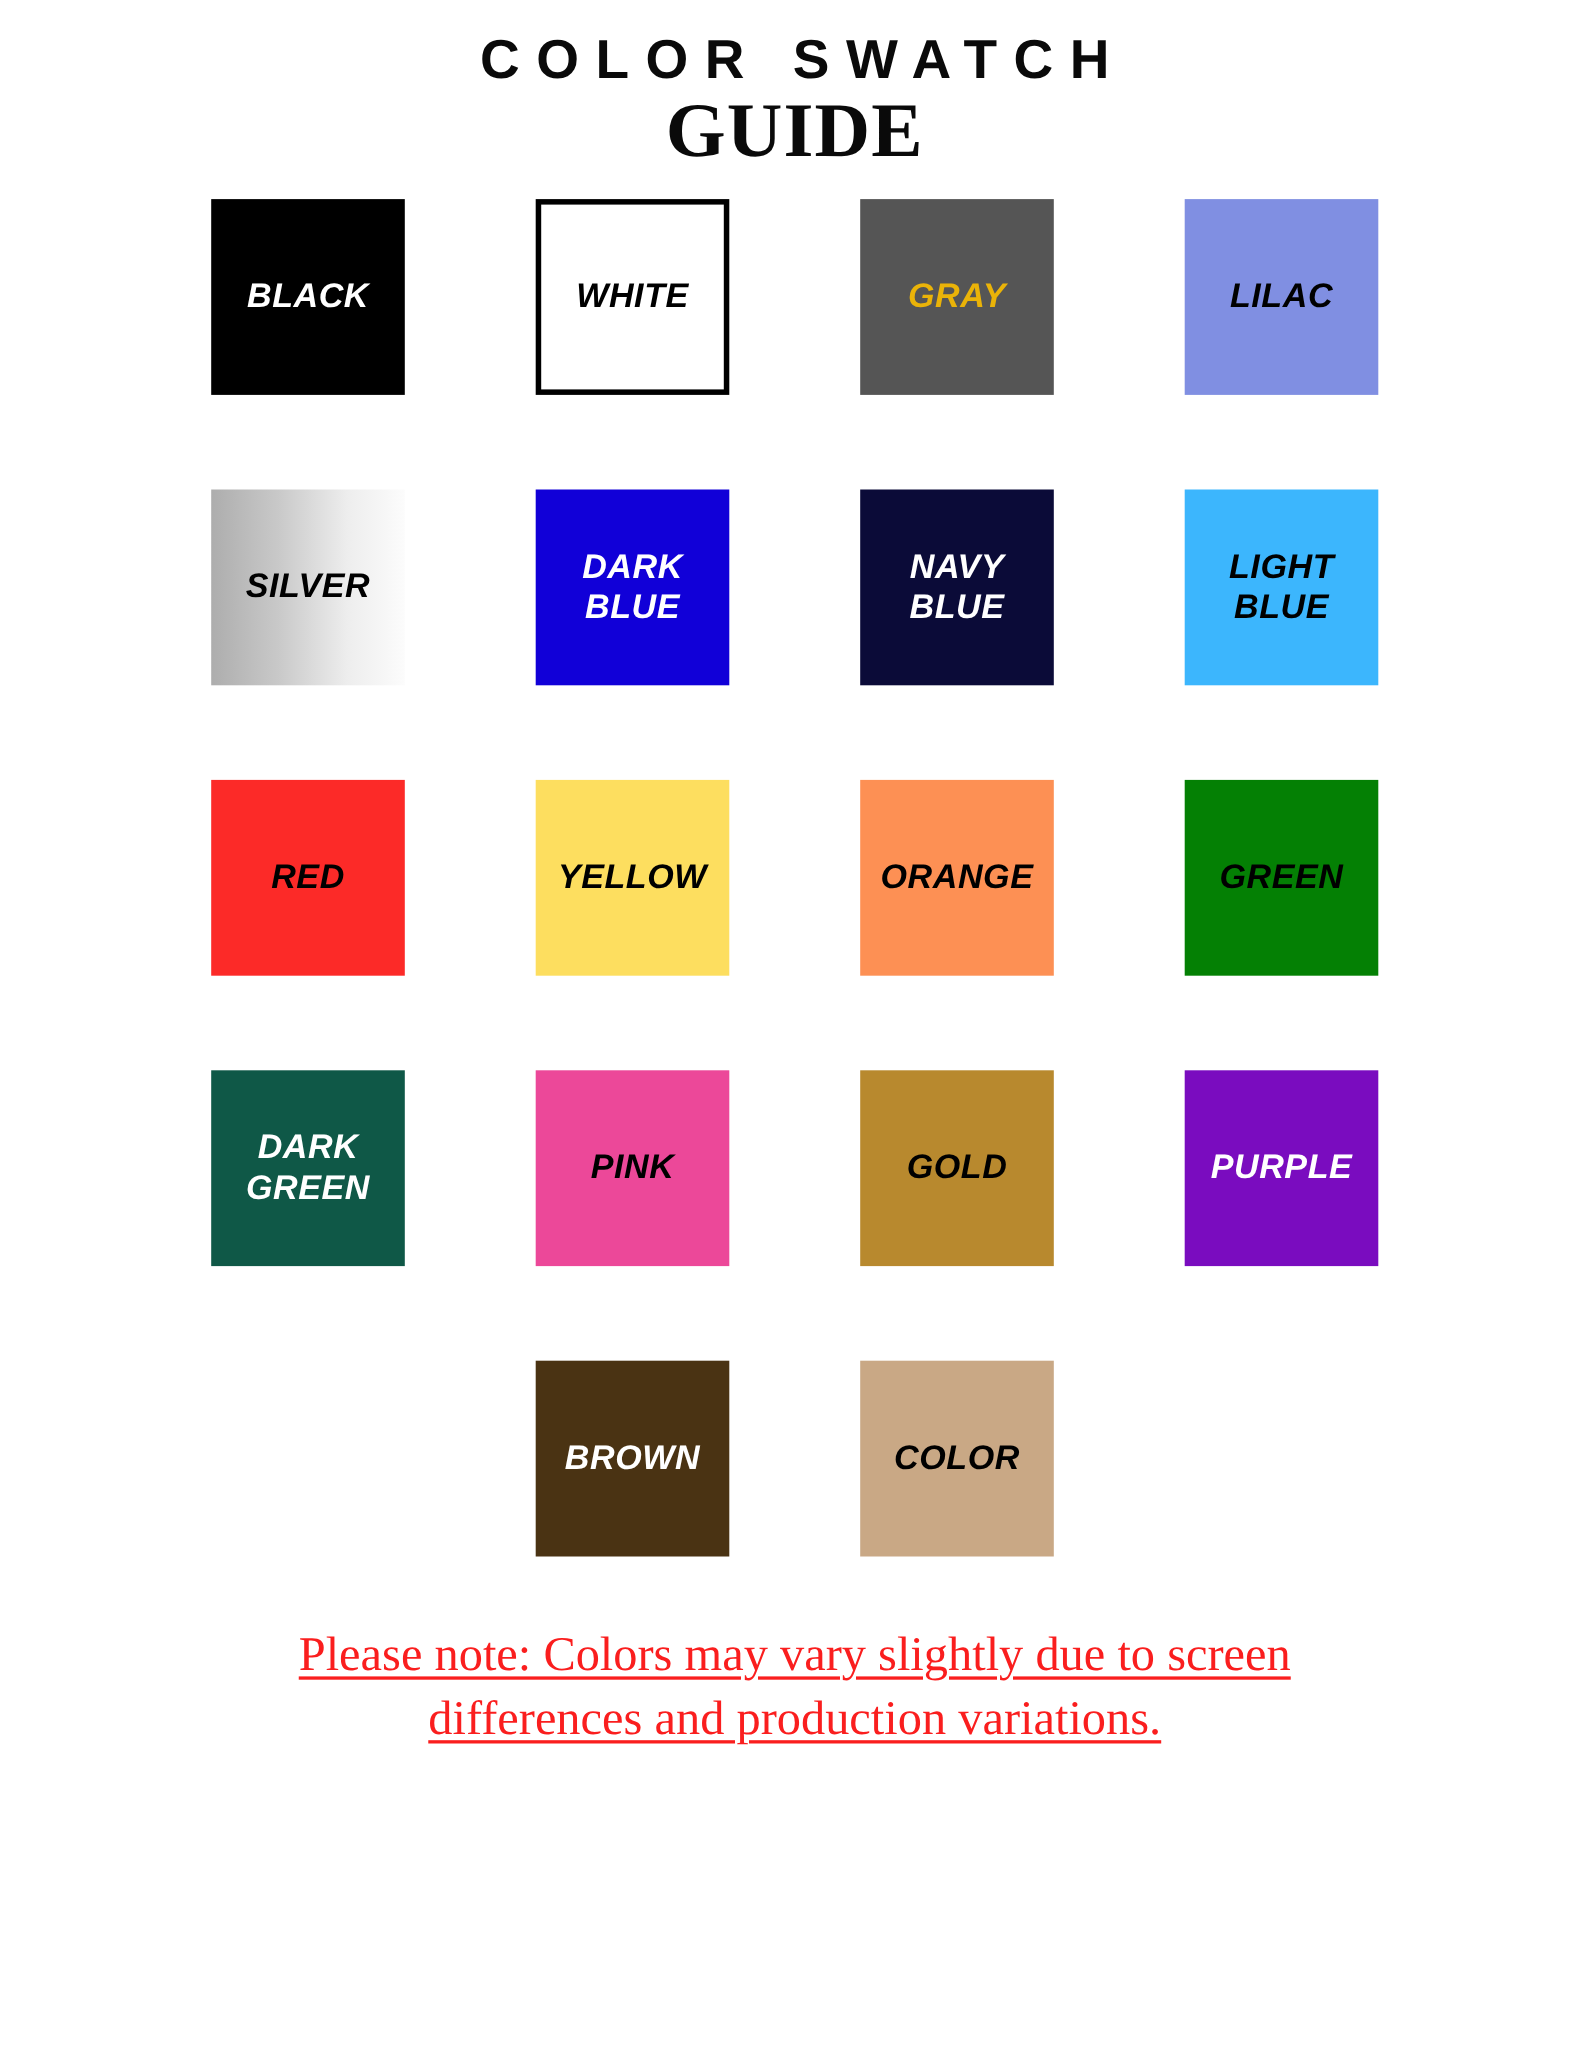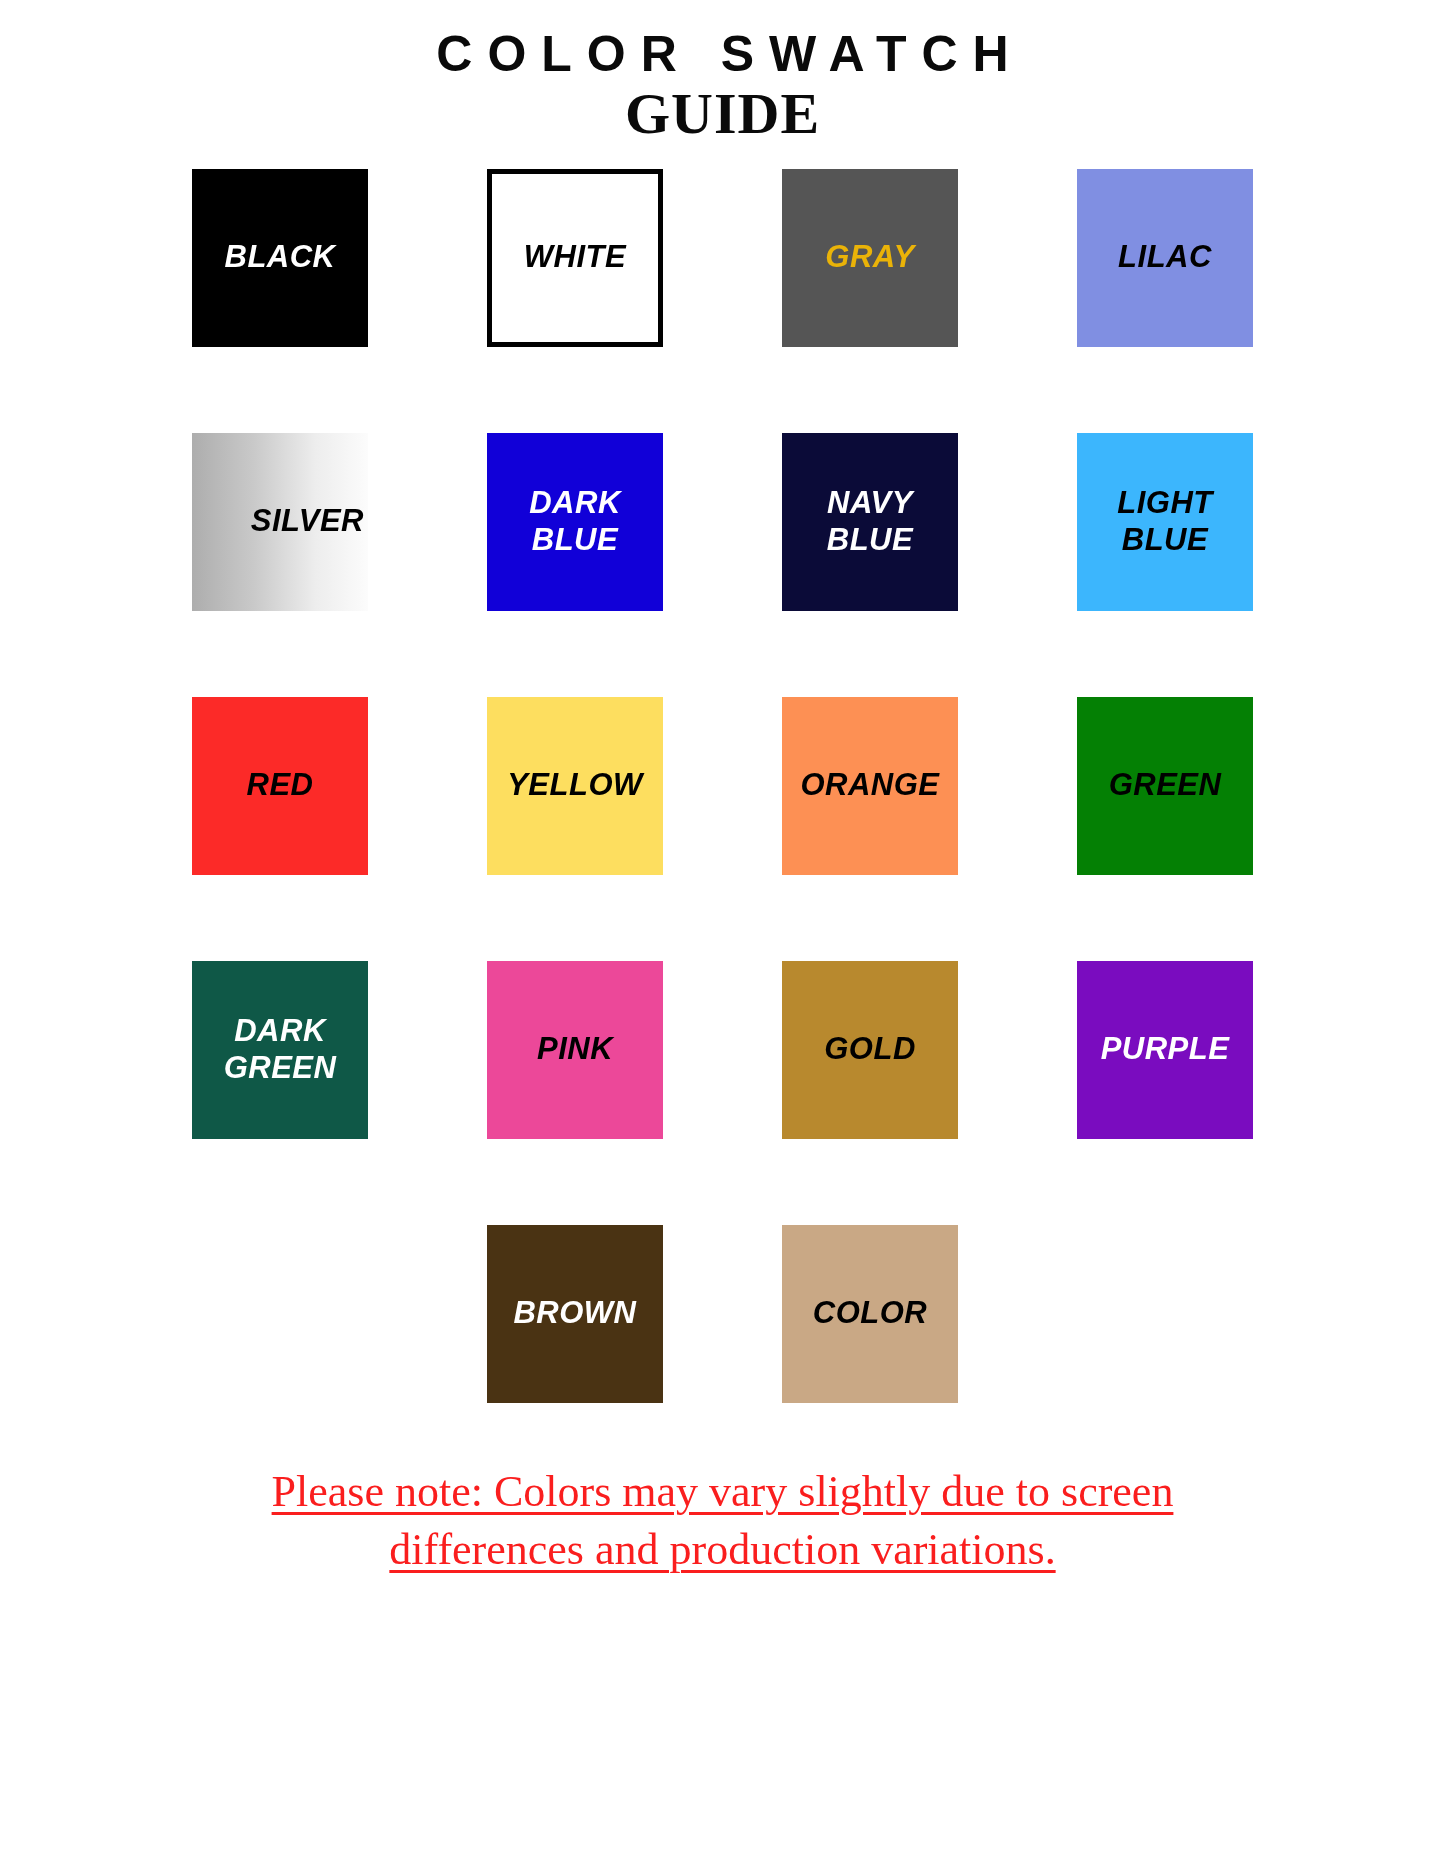--- a/index.html
+++ b/index.html
@@ -37,21 +37,21 @@
     font-weight: 700;
     font-size: 50px;
     letter-spacing: 15px;
     color: #0a0a0a;
     line-height: 1.05;
     padding-left: 15px;
   }
   .title-line2 {
     font-family: "Liberation Serif", serif;
     font-weight: 700;
-    font-size: 58px;
+    font-size: 70px;
     letter-spacing: 1px;
     color: #0a0a0a;
     line-height: 1.0;
     margin-top: 4px;
   }
 
   
   .grid {
     width: 1180px;
     margin-top: 26px;
@@ -139,21 +139,21 @@
           </div>
         </div>
         <div class="cell">
           <div class="swatch" style="background: rgb(128, 143, 226);">
             <div class="swatch-label" style="color: rgb(0, 0, 0);">LILAC</div>
           </div>
         </div>
       </div>
       <div class="grid-row">
         <div class="cell">
-          <div class="swatch" style="background: linear-gradient(90deg, rgb(173, 173, 173) 0%, rgb(201, 201, 201) 35%, rgb(237, 237, 237) 70%, rgb(252, 252, 252) 100%); justify-content: flex-end;">
+          <div class="swatch" style="background: linear-gradient(90deg, rgb(173, 173, 173) 0%, rgb(201, 201, 201) 35%, rgb(237, 237, 237) 70%, rgb(252, 252, 252) 100%);">
             <div class="swatch-label" style="color: rgb(0, 0, 0);">SILVER</div>
           </div>
         </div>
         <div class="cell">
           <div class="swatch" style="background: rgb(17, 0, 216);">
             <div class="swatch-label" style="color: rgb(255, 255, 255);">DARK
 BLUE</div>
           </div>
         </div>
         <div class="cell">

